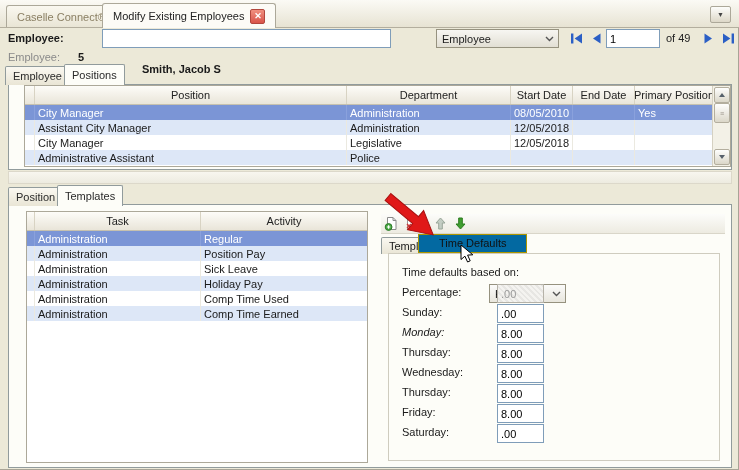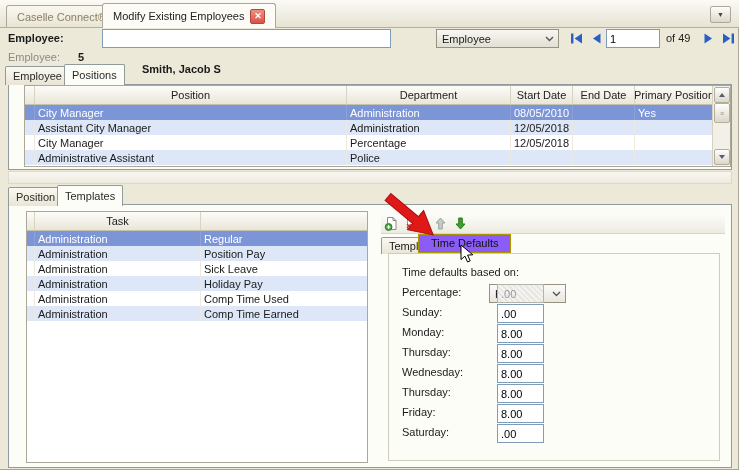--- a/index.html
+++ b/index.html
@@ -101,21 +101,21 @@
   .tpl-toolbar{position:absolute;left:372px;top:9px;width:344px;height:20px;
       border-bottom:1px solid #d9d6c9;background:linear-gradient(#fcfcfa,#edebe1);
       display:flex;align-items:center;gap:4px;padding-left:2px;box-sizing:border-box;}
   .tbi{width:16px;height:16px;display:flex;align-items:center;justify-content:center;}
   .tsep{width:1px;height:14px;background:#c9c5b6;margin:0 2px;}
 
   .dtab-template{position:absolute;left:372px;top:32px;border:1px solid #919b9c;border-bottom:none;
       border-radius:2px 2px 0 0;padding:0 7px;height:16px;line-height:16px;
       background:linear-gradient(#faf8f1,#e9e5d5);}
   .dtab-time{position:absolute;left:409px;top:29px;border:1px solid #ad9600;
-      padding:0 12px;height:17px;line-height:17px;background:#8b5cf6;color:#111;z-index:5;}
+      padding:0 20px;height:17px;line-height:17px;background:#0369a1;color:#111;z-index:5;}
 
   .formbox{position:absolute;left:379px;top:48px;width:330px;height:206px;
       border:1px solid #cfccbf;background:#fdfdf8;}
   .frow-lbl{position:absolute;left:13px;color:#1a1a1a;}
   .frm-input{position:absolute;left:108px;width:39px;}
   .hatch{background-image:repeating-linear-gradient(45deg,#f4f3f0 0 2px,#e7e6e3 2px 4px);
       color:#9a9a9a;border-color:#b5b2a8;}
   .combo-hours{left:100px;width:66px;background:linear-gradient(#fbfbfa,#e8e6dd);margin-top:20px;}
 
   
@@ -212,21 +212,21 @@
         <div class="cell w-rh"></div>
         <div class="cell w-pos">Assistant City Manager</div>
         <div class="cell w-dep">Administration</div>
         <div class="cell w-sd">12/05/2018</div>
         <div class="cell w-ed"></div>
         <div class="cell w-pp"></div>
       </div>
       <div class="grow">
         <div class="cell w-rh"></div>
         <div class="cell w-pos">City Manager</div>
-        <div class="cell w-dep">Percentage</div>
+        <div class="cell w-dep">Legislative</div>
         <div class="cell w-sd">12/05/2018</div>
         <div class="cell w-ed"></div>
         <div class="cell w-pp"></div>
       </div>
       <div class="grow alt">
         <div class="cell w-rh"></div>
         <div class="cell w-pos">Administrative Assistant</div>
         <div class="cell w-dep">Police</div>
         <div class="cell w-sd"></div>
         <div class="cell w-ed"></div>
@@ -248,20 +248,21 @@
 
   <div class="xtab low-tab-pos">Position</div>
   <div class="xtab active low-tab-tpl">Templates</div>
 
   <div class="panel lower-panel">
 
     <div class="grid tpl-grid">
       <div class="ghead">
         <div class="cell w-rh2"></div>
         <div class="cell w-task">Task</div>
+        <div class="cell w-act">Activity</div>
       </div>
       <div class="grow sel">
         <div class="cell w-rh2"></div>
         <div class="cell w-task">Administration</div>
         <div class="cell w-act">Regular</div>
       </div>
       <div class="grow alt">
         <div class="cell w-rh2"></div>
         <div class="cell w-task">Administration</div>
         <div class="cell w-act">Position Pay</div>
@@ -327,21 +328,21 @@
             <path d="M1 1l3.5 3.5L8 1" stroke="#555" fill="none" stroke-width="1.4"></path>
           </svg>
       </div>
 
       <span class="frow-lbl" style="top:32px;">Percentage:</span>
       <input class="txt frm-input hatch" style="top: 30px;" disabled="" value=".00">
 
       <span class="frow-lbl" style="top:52px;">Sunday:</span>
       <input class="txt frm-input" style="top: 50px;" value=".00">
 
-      <span class="frow-lbl" style="top:72px;">Monday:</span>
+      <span class="frow-lbl" style="top:72px;font-style:italic;">Monday:</span>
       <input class="txt frm-input" style="top: 70px;" value="8.00">
 
       <span class="frow-lbl" style="top:92px;">Thursday:</span>
       <input class="txt frm-input" style="top: 90px;" value="8.00">
 
       <span class="frow-lbl" style="top:112px;">Wednesday:</span>
       <input class="txt frm-input" style="top: 110px;" value="8.00">
 
       <span class="frow-lbl" style="top:132px;">Thursday:</span>
       <input class="txt frm-input" style="top: 130px;" value="8.00">

